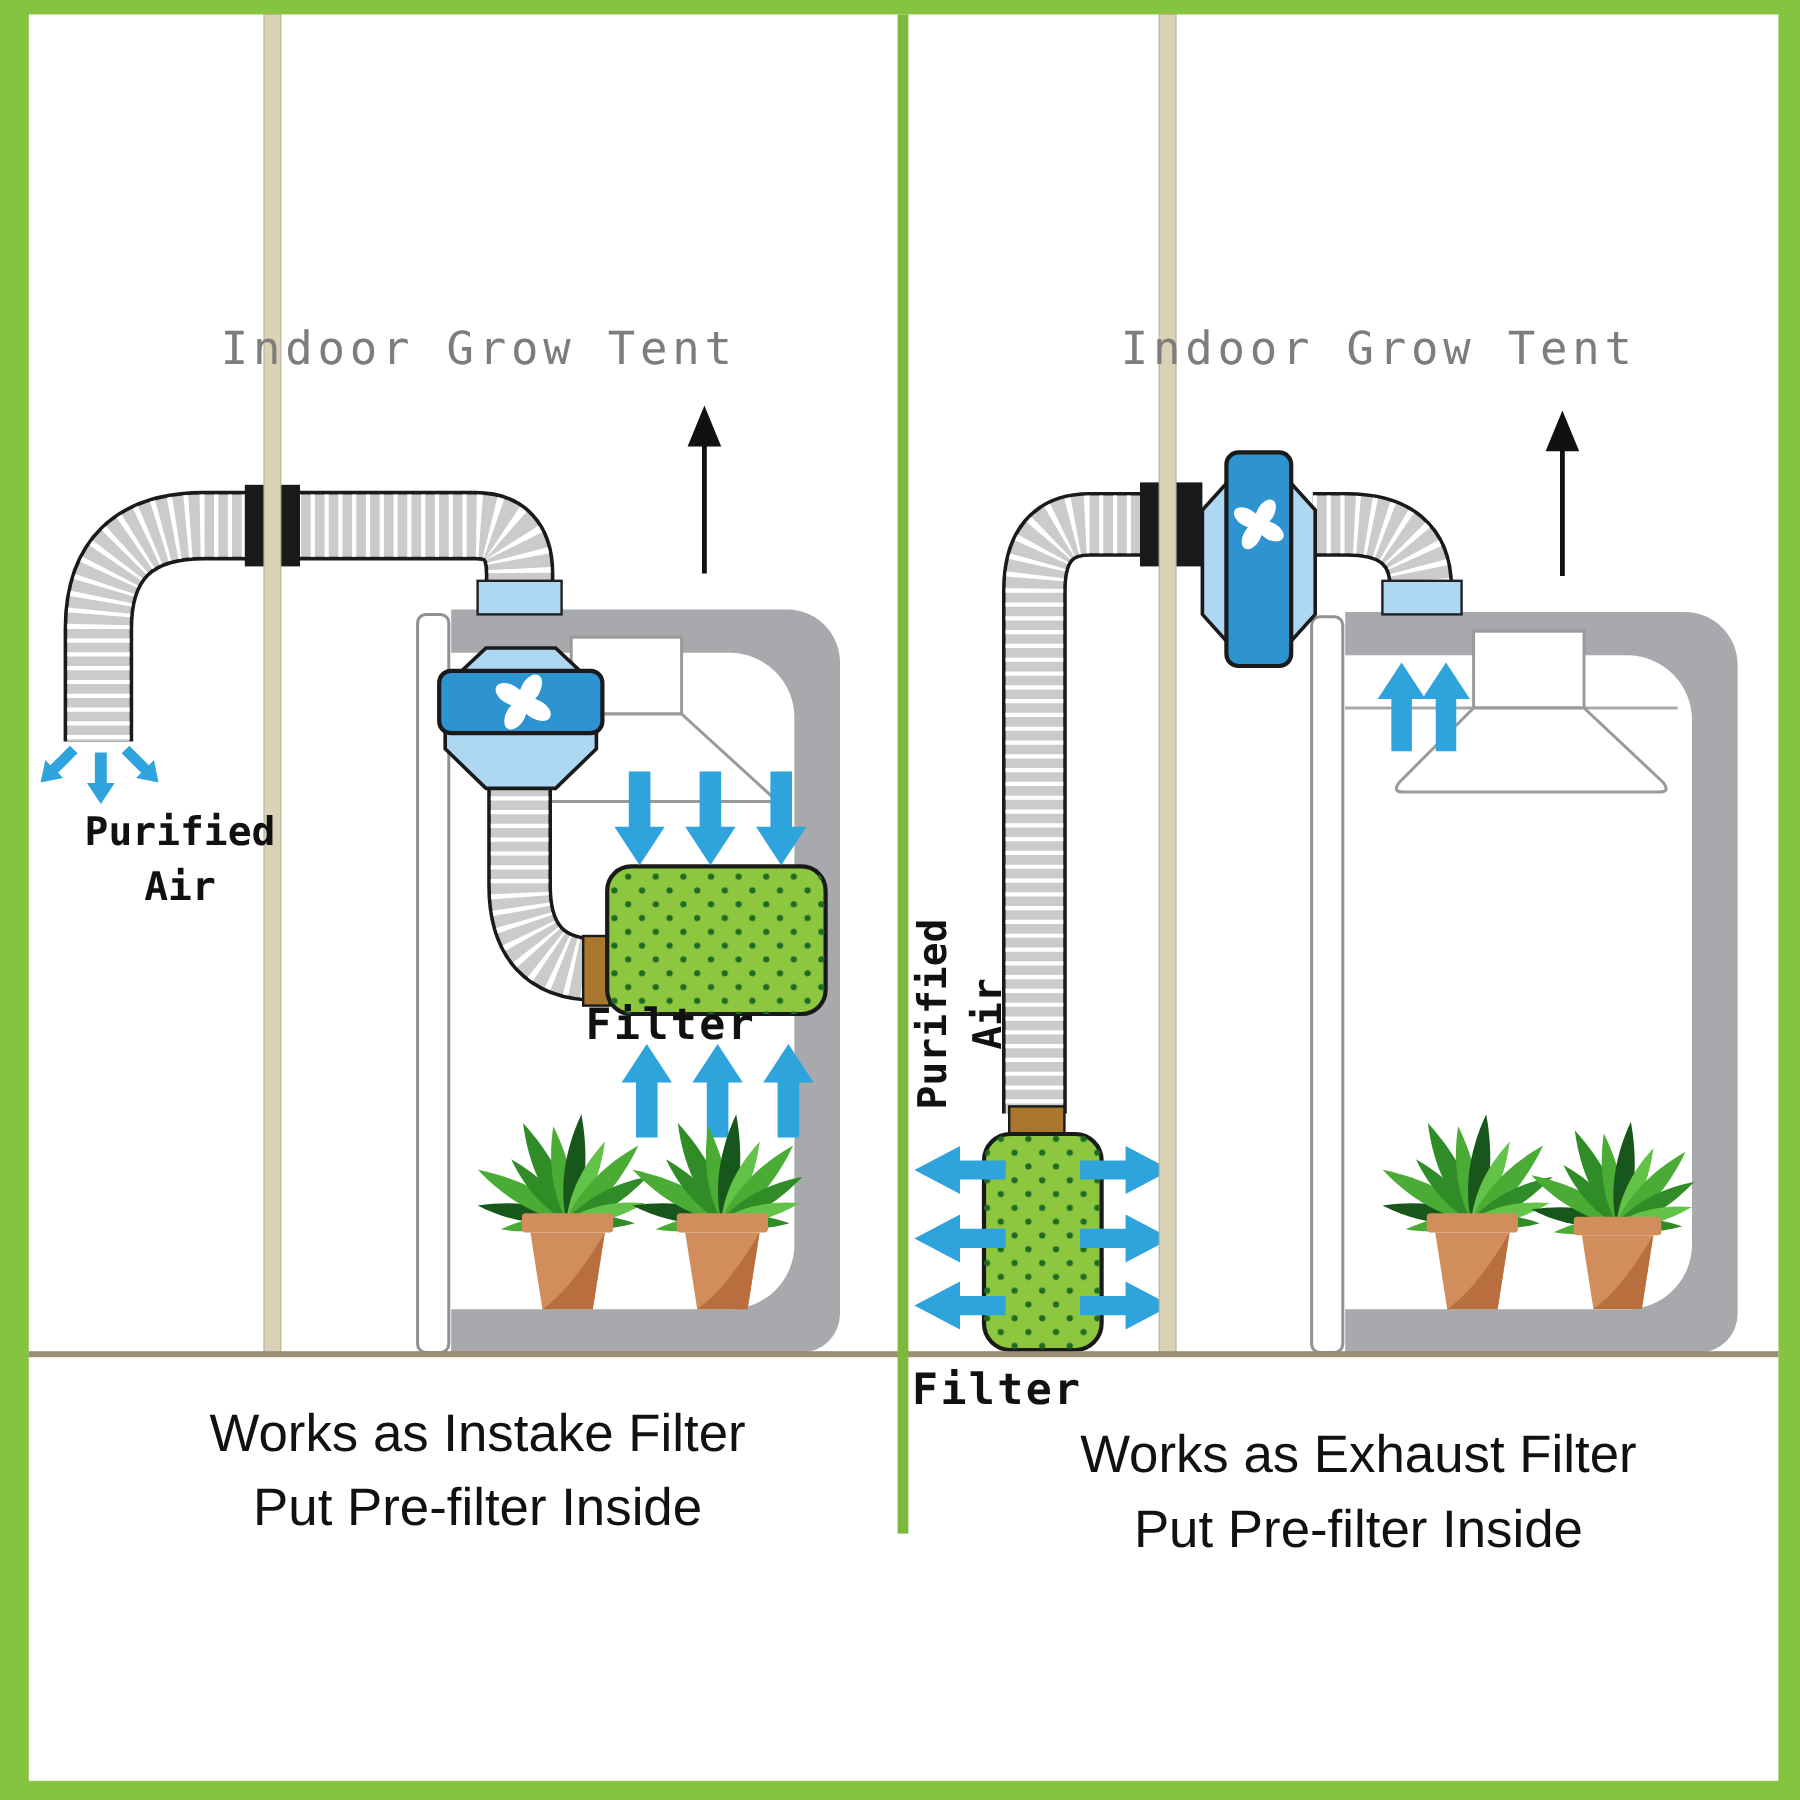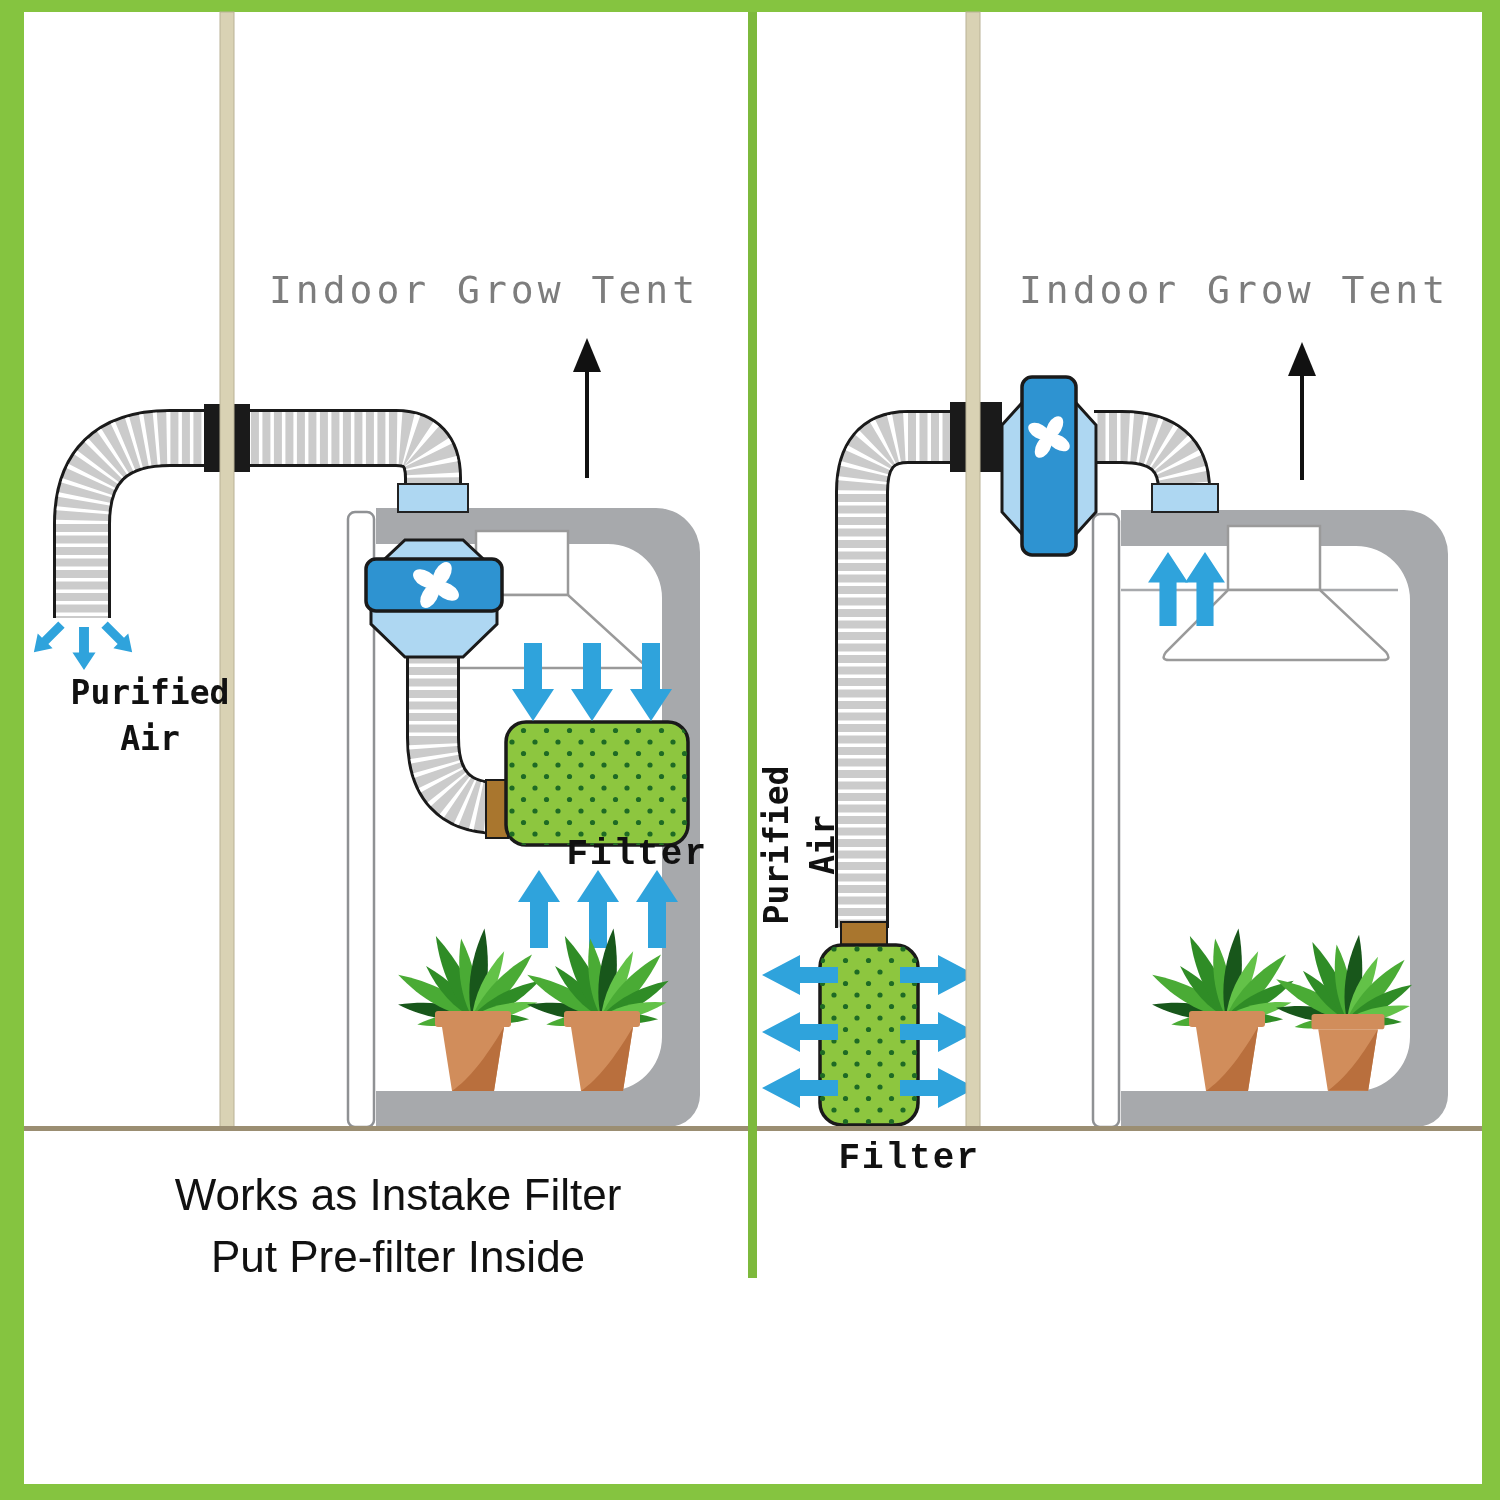--- a/index.html
+++ b/index.html
@@ -8,27 +8,27 @@
     --filter-dot-green:#1e6b24; --duct-gray:#cbcbcb; --tent-gray:#a7a9ac;
     --wall-beige:#d9d2b4; --floor-tan:#9b8e72; --title-gray:#7d7d7d;
     --text-black:#111111; --pot-terracotta:#d18d5b; --pot-shadow:#b96f3d;
   }
   html,body{margin:0;padding:0;}
   #canvas{position:relative;width:1500px;height:1500px;background:var(--border-green);overflow:hidden;
           font-family:"Liberation Sans",sans-serif;}
   #paper{position:absolute;left:24px;top:12px;right:18px;bottom:16px;background:#ffffff;}
   #scene{position:absolute;left:0;top:0;width:1500px;height:1500px;}
   .label{position:absolute;color:var(--text-black);white-space:nowrap;}
-  .title{width:600px;text-align:center;font-family:"DejaVu Sans Mono","Liberation Mono",monospace;
+  .title{width:600px;font-family:"DejaVu Sans Mono","Liberation Mono",monospace;
          font-size:38px;letter-spacing:4px;color:var(--title-gray);}
   .mono{font-family:"DejaVu Sans Mono","Liberation Mono",monospace;font-weight:bold;}
   .pa-label{width:240px;text-align:center;font-size:33px;line-height:46px;}
   .pa-rot{left:670px;top:797px;width:260px;height:96px;transform:rotate(-90deg);
           display:flex;flex-direction:column;justify-content:center;}
-  .filter-label{width:220px;text-align:right;font-size:36px;letter-spacing:2px;font-family:Liberation Mono, monospace;}
+  .filter-label{width:220px;text-align:left;font-size:36px;letter-spacing:2px;}
   .caption{width:620px;text-align:center;font-size:44px;line-height:62px;color:var(--text-black);}
   
   .duct-outline{fill:none;stroke:#1a1a1a;}
   .duct-base{fill:none;stroke:var(--duct-gray);}
   .duct-stripes{fill:none;stroke:#ffffff;stroke-dasharray:3.5 8;}
   .tent-frame{fill:var(--tent-gray);fill-rule:evenodd;}
   .pillar{fill:#ffffff;stroke:#8f9194;stroke-width:2.5;}
   .lamp{fill:#ffffff;stroke:#9a9a9a;stroke-width:2.5;}
   .innerline{stroke:var(--tent-gray);stroke-width:2.5;}
   .flange{fill:var(--fan-light-blue);stroke:#222;stroke-width:2;}
@@ -248,13 +248,17 @@
     <div>Air</div>
   </div>
 
   <div class="label mono filter-label" style="left:488px;top:834px;">Filter</div>
   <div class="label mono filter-label" style="left:760px;top:1138px;">Filter</div>
 
   <div class="label caption" style="left:88px;top:1164px;">
     <div>Works as Instake Filter</div>
     <div>Put Pre-filter Inside</div>
   </div>
+  <div class="label caption" style="left:822px;top:1182px;">
+    <div>Works as Exhaust Filter</div>
+    <div>Put Pre-filter Inside</div>
+  </div>
 </div>
 
 </body></html>

